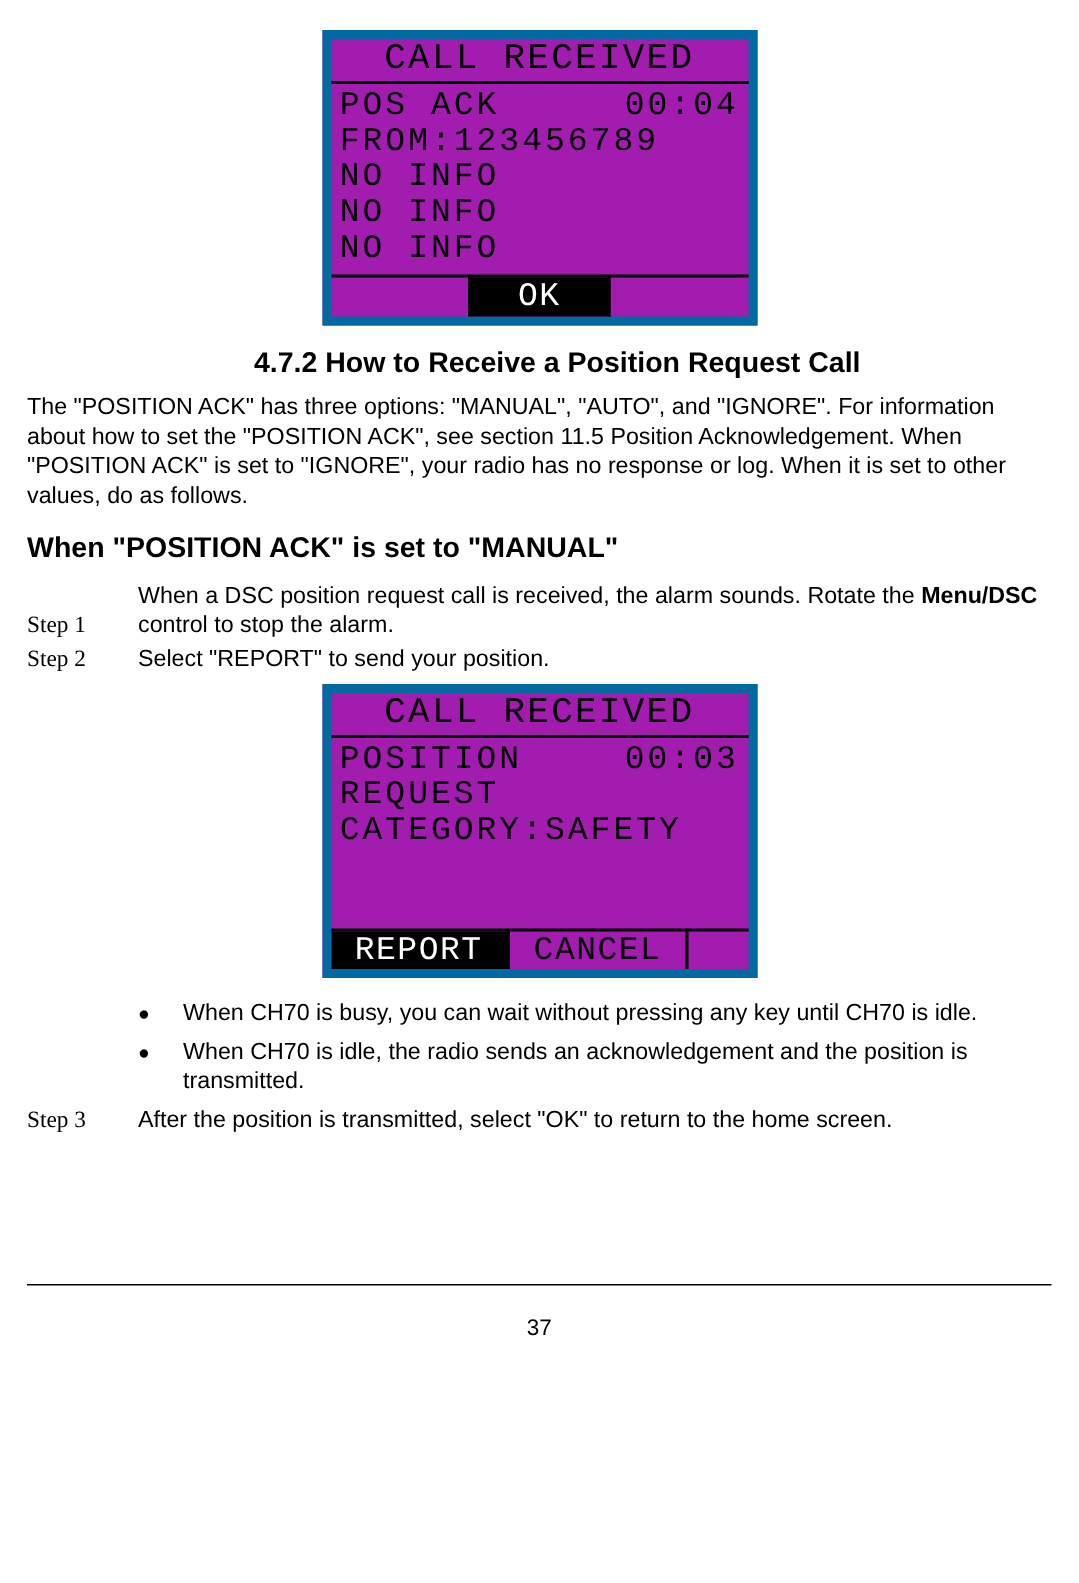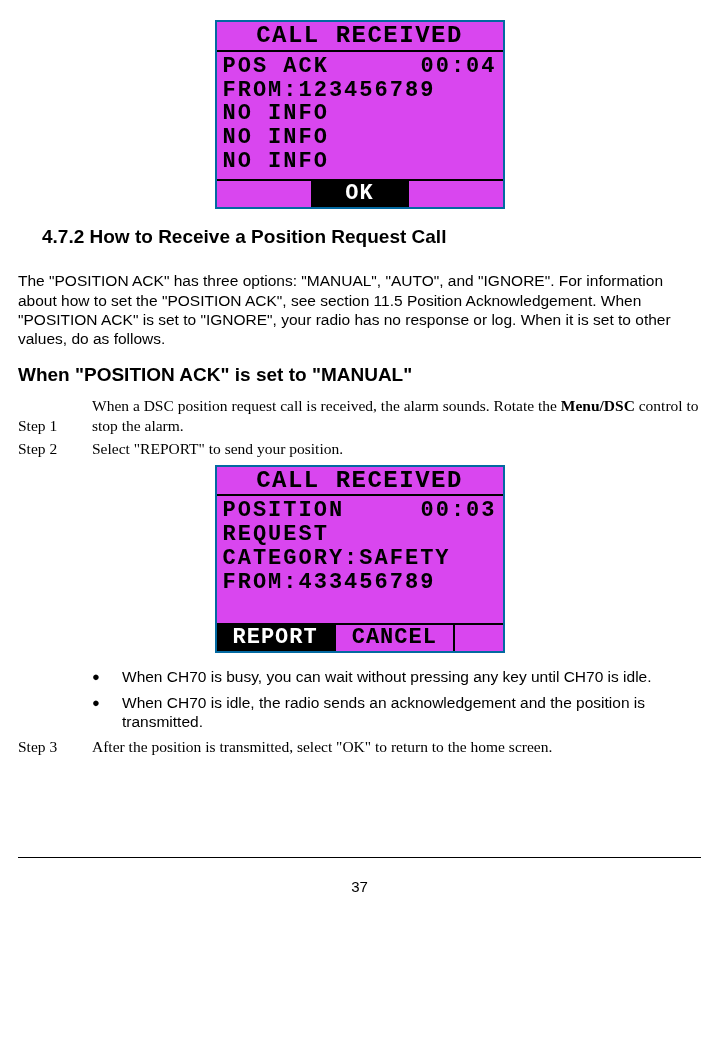--- a/index.html
+++ b/index.html
@@ -10,24 +10,24 @@
     width: 683px;
     color: #000;
     line-height: 1.25;
   }
   .lcd-wrapper {
     text-align: center;
     margin: 0 0 14px 0;
   }
   .lcd {
     display: inline-block;
-    border: 2px solid #0369a1;
-    background: #d946ef;
+    border: 6px solid #0369a1;
+    background: #a21caf;
     font-family: "Courier New", monospace;
-    font-weight: 700;
+    font-weight: 400;
     text-align: left;
     letter-spacing: 2px;
     font-size: 22px;
     line-height: 1.08;
     box-sizing: border-box;
   }
   .lcd .headerbar {
     text-align: center;
     border-bottom: 2px solid #000;
     padding: 1px 4px;
@@ -57,21 +57,22 @@
   .lcd .softkeys .cell.inv {
     background: #000;
     color: #fff;
   }
   .section-number {
     font-weight: bold;
     font-size: 19px;
   }
   h2.section {
     font-size: 19px;
-    margin: 10px 0 22px 24px;
+    margin: 10px 0 8px 24px;
+    text-align: center;
   }
   .paragraph {
     margin: 4px 0 14px 0;
     font-size: 15.5px;
     line-height: 1.25;
   }
   h3.sub {
     font-size: 19px;
     font-weight: bold;
     margin: 10px 0 10px 0;
@@ -85,21 +86,20 @@
   }
   .step-label {
     width: 74px;
     flex: 0 0 auto;
     font-family: "Times New Roman", serif;
     font-size: 15.5px;
   }
   .step-body {
     flex: 1 1 auto;
     line-height: 1.25;
-    font-family: Liberation Serif, serif;
   }
   .bullets {
     margin: 10px 0 4px 74px;
   }
   .bullet-row {
     display: flex;
     margin: 6px 0;
     font-size: 15.5px;
     line-height: 1.25;
   }
@@ -166,21 +166,20 @@
   </div>
 </div>
 
 <div class="lcd-wrapper">
   <div class="lcd" style="width:290px;">
     <div class="headerbar">CALL RECEIVED</div>
     <div class="body">
       <div class="row"><span>POSITION</span><span class="time-right">00:03</span></div>
       <div class="row">REQUEST</div>
       <div class="row">CATEGORY:SAFETY</div>
-      <div class="row">FROM:433456789</div>
       <div class="row">&nbsp;</div>
     </div>
     <div class="softkeys">
       <div class="cell inv">REPORT</div>
       <div class="cell">CANCEL</div>
       <div class="cell"></div>
     </div>
   </div>
 </div>
 

